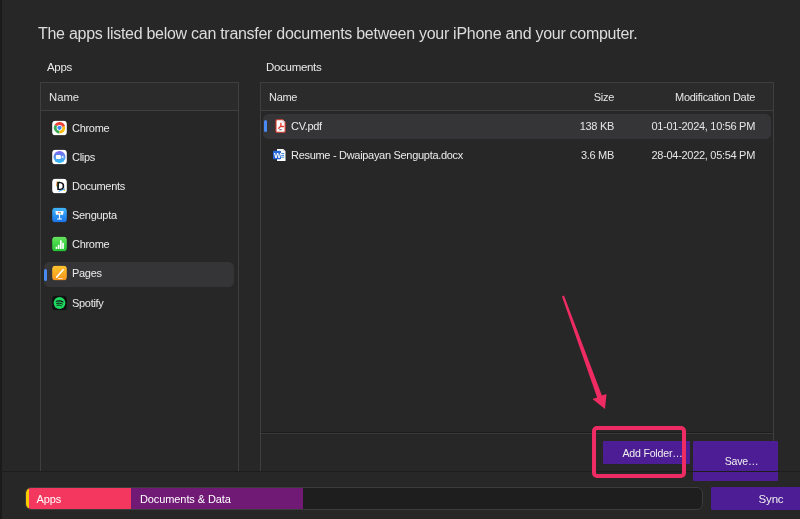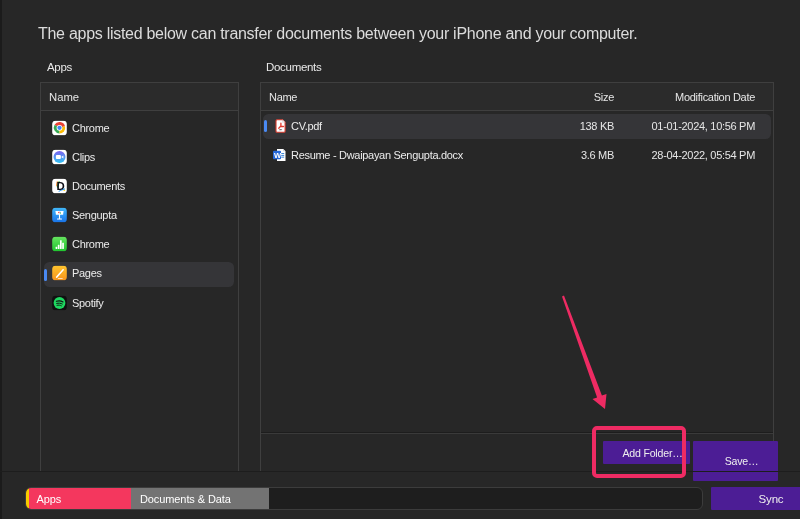--- a/index.html
+++ b/index.html
@@ -191,21 +191,21 @@
     <div class="btn" style="left:342px;top:358px;width:75px;height:23px;">Add Folder…</div>
     <div class="btn" style="left:432px;top:358px;width:73px;height:40px;">Save…</div>
   </div>
 
   <div class="abs" id="divider"></div>
   <div class="abs" id="capbar">
     <div class="seg" style="left:0;width:2.5px;background:#f8cb00;"></div>
     <div class="seg" style="left:2.5px;width:102.5px;background:#f4375e;">
         <span>Apps</span>
       </div>
-    <div class="seg" style="left:105px;width:138px;background:#737373;">
+    <div class="seg" style="left:105px;width:172px;background:#701a75;">
         <span style="left:9px;">Documents &amp; Data</span>
       </div>
   </div>
   <div class="abs btn" id="sync">Sync</div>
 
   <svg class="abs" id="arrow" viewBox="0 0 100 145">
     <path d="M23.97,15.6 L61.9,115.5 L66.5,114 L65,129 L52.5,119 L57.1,117.5 L22,16.4 Z" fill="#ee2b63"></path>
   </svg>
   <div class="abs" id="pinkrect"></div>
 </div>

